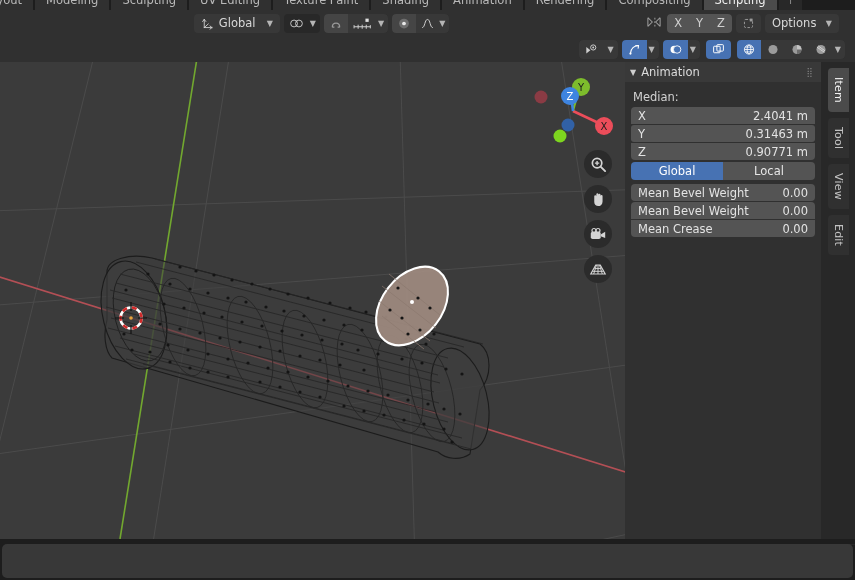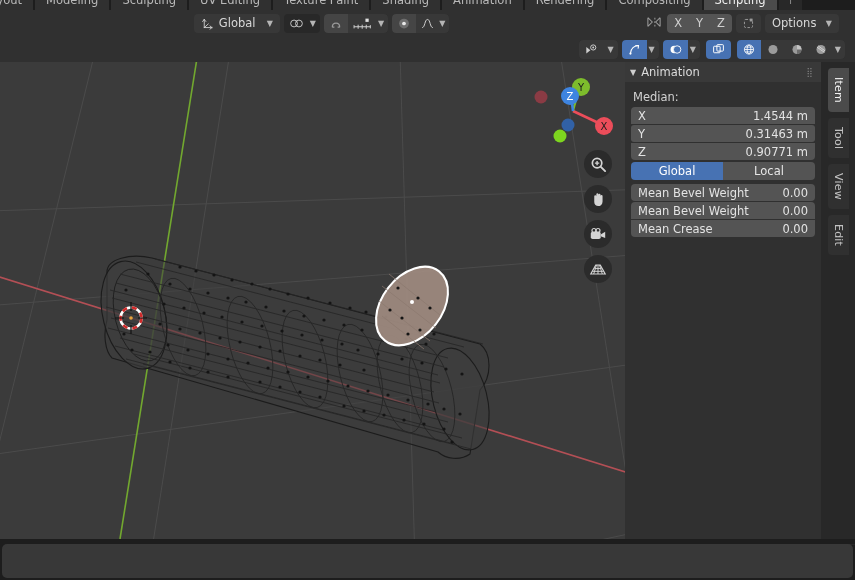--- a/index.html
+++ b/index.html
@@ -637,21 +637,21 @@
       <span class="tri">▼</span>
       <span>Animation</span>
       <span class="grip">⣿</span>
     </div>
 
     <div class="panel-body">
       <div class="lbl">Median:</div>
       <div id="median-fields">
           <div class="field rounded-top">
             <span class="fname">X</span>
-            <span class="fval">1.4544 m</span>
+            <span class="fval">2.4041 m</span>
           </div>
           <div class="field">
             <span class="fname">Y</span>
             <span class="fval">0.31463 m</span>
           </div>
           <div class="field rounded-bot">
             <span class="fname">Z</span>
             <span class="fval">0.90771 m</span>
           </div>
         </div>

